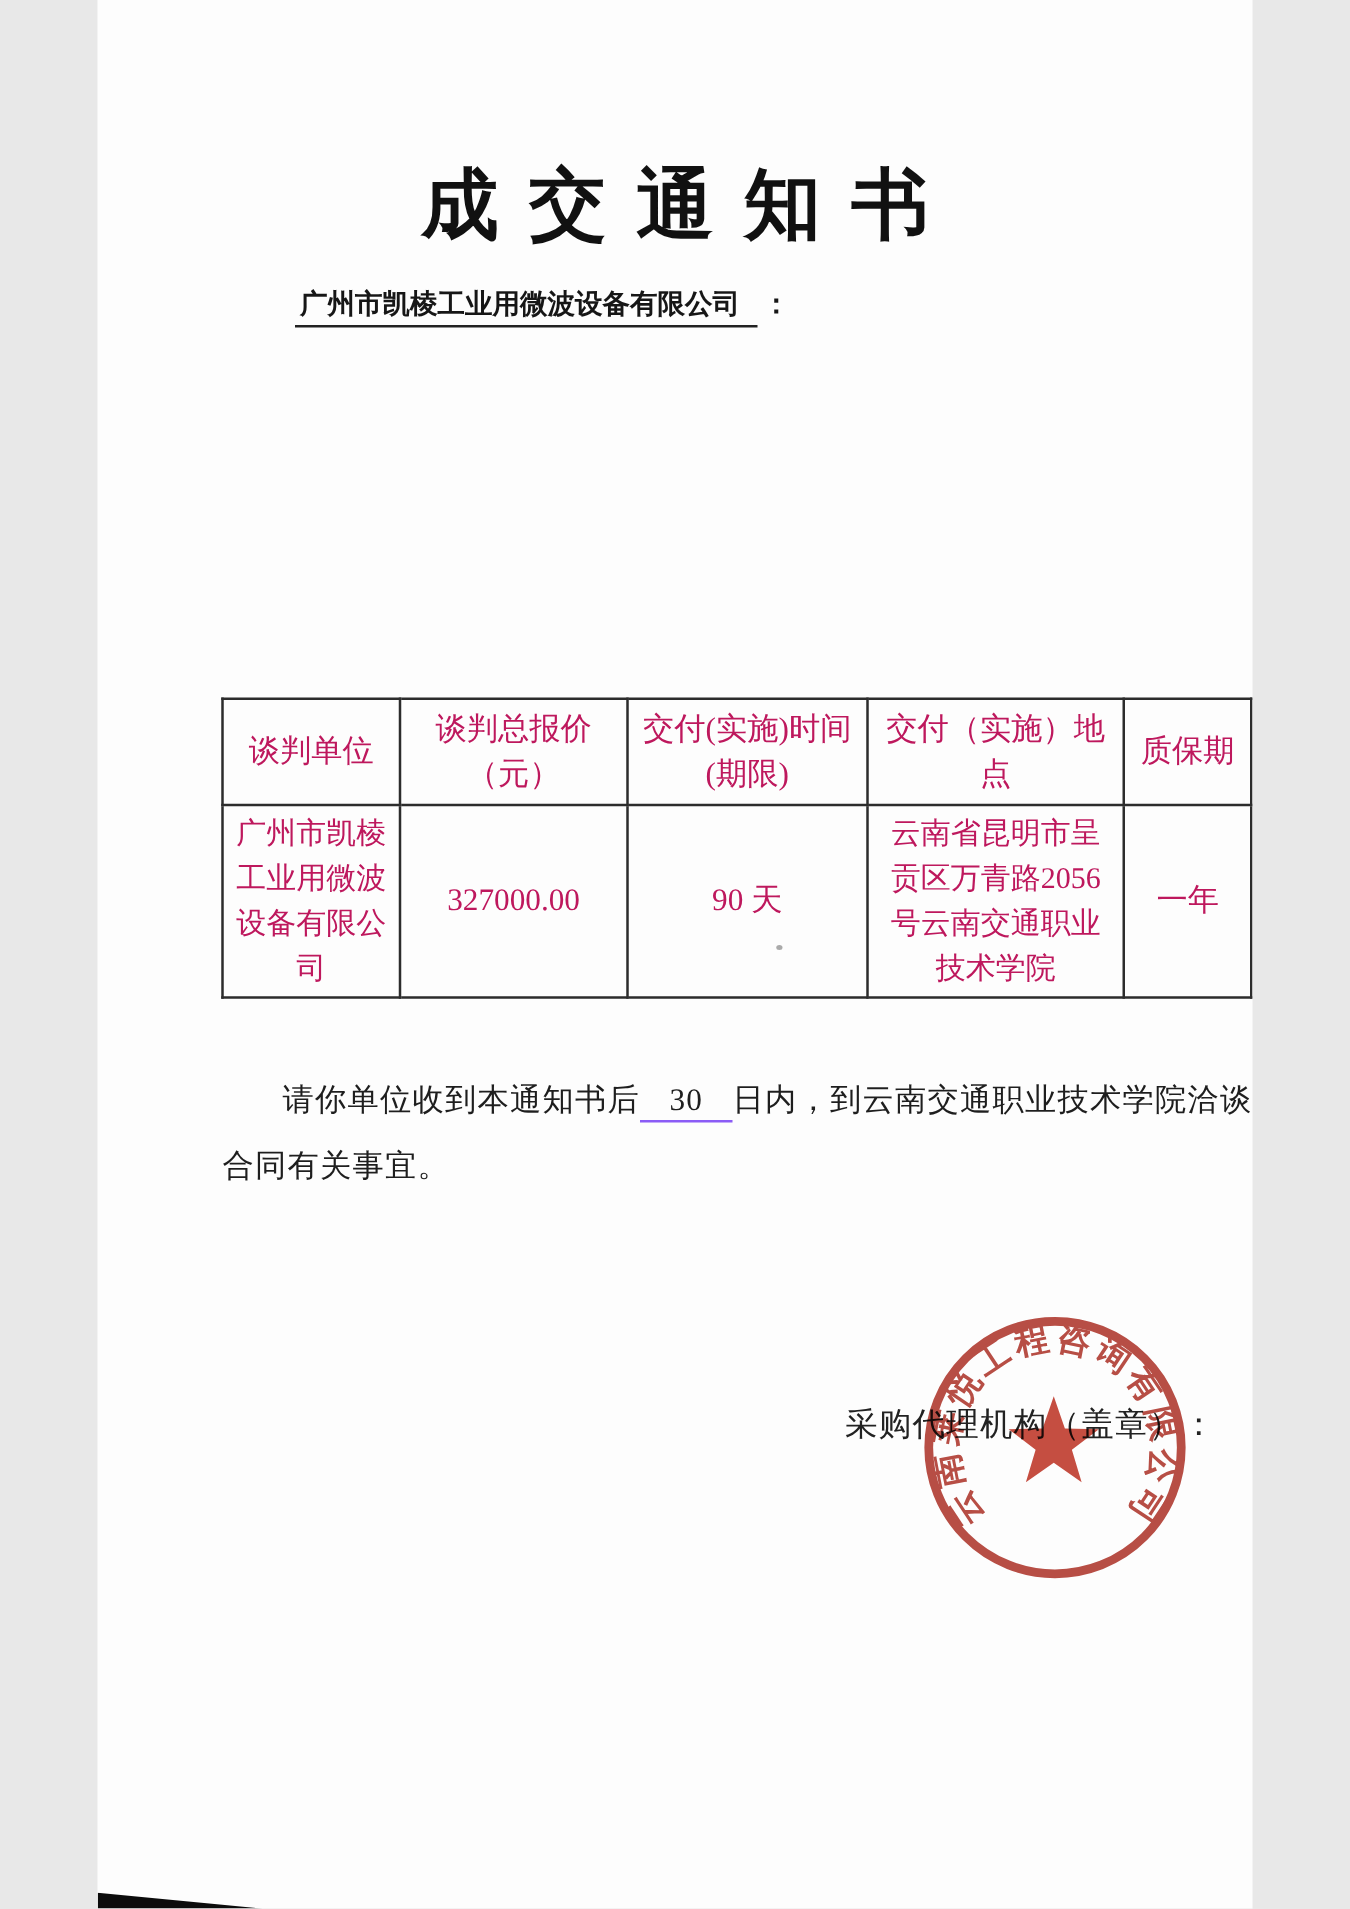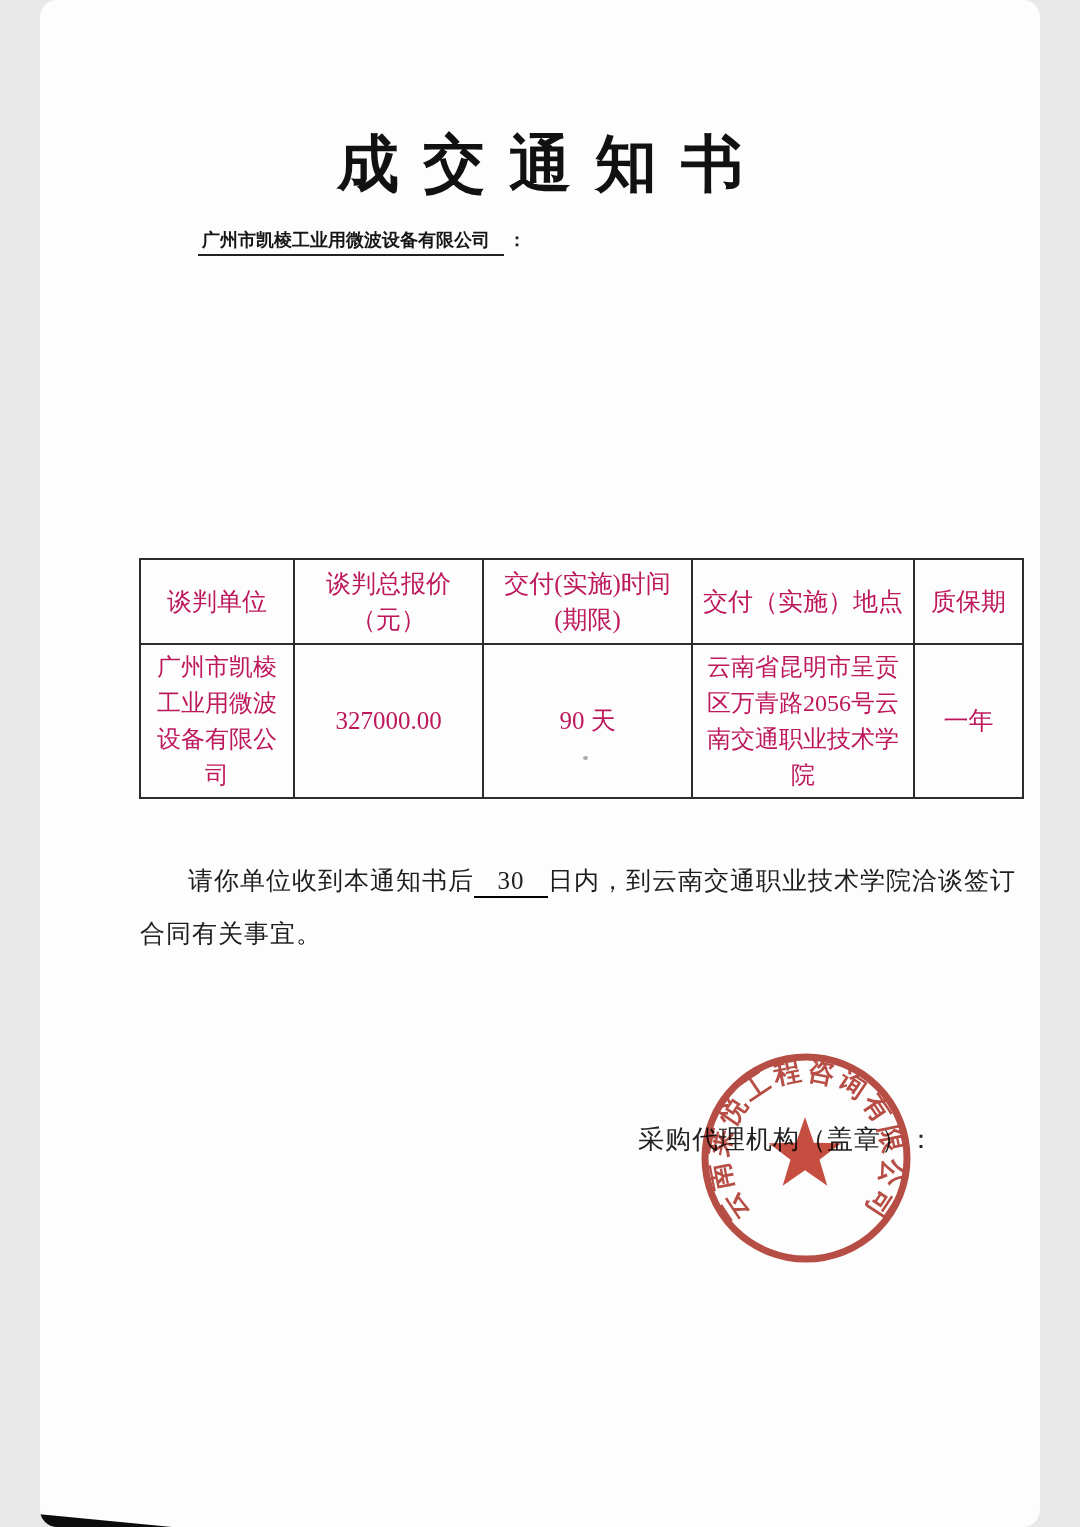--- a/index.html
+++ b/index.html
@@ -1,41 +1,40 @@
 <!DOCTYPE html>
 <html><head>
 <meta charset="utf-8">
 <style>
   html,body{margin:0;padding:0;background:#e8e8e8;}
   .page{
     position:relative;
-    width:1000px;height:1527px;
+    width:924px;height:1527px;
     margin:0 auto;
     background:#fdfdfd;
     overflow:hidden;
     color:#1c1c1c;
     font-family:"Liberation Serif","DejaVu Serif",serif;
-    border-radius:17px;
   }
   .doc-title{
     position:absolute;top:122px;left:0;right:0;
     text-align:center;
     font-family:"DejaVu Sans","Liberation Sans",sans-serif;
     font-weight:900;
     font-size:62px;
     letter-spacing:24px;
     padding-left:24px;
     color:#111;
     margin:0;
   }
   .addressee{
     position:absolute;top:228px;left:158px;
     font-family:"DejaVu Sans","Liberation Sans",sans-serif;
     font-weight:bold;
-    font-size:18px;
+    font-size:22px;
     color:#161616;
   }
   .addressee .uline{
     display:inline-block;
     border-bottom:2px solid #222;
     padding:0 14px 2px 4px;
   }
   .addressee .colon{margin-left:4px;}
   .body-text{
     position:absolute;top:275px;left:100px;width:882px;
@@ -77,21 +76,21 @@
     font-size:25px;line-height:53px;
     letter-spacing:1px;
     text-indent:48px;
     color:#1e1e1e;
   }
   .days-blank{
     display:inline-block;
     width:74px;
     text-align:center;
     text-indent:0;
-    border-bottom:2px solid #000000;
+    border-bottom:2px solid #8b5cf6;
     line-height:30px;
   }
   .sign-block{
     position:absolute;top:1116px;left:598px;
     font-size:26px;line-height:48px;
     letter-spacing:1px;
     color:#222;
   }
   .seal{
     position:absolute;top:1048px;left:656px;

